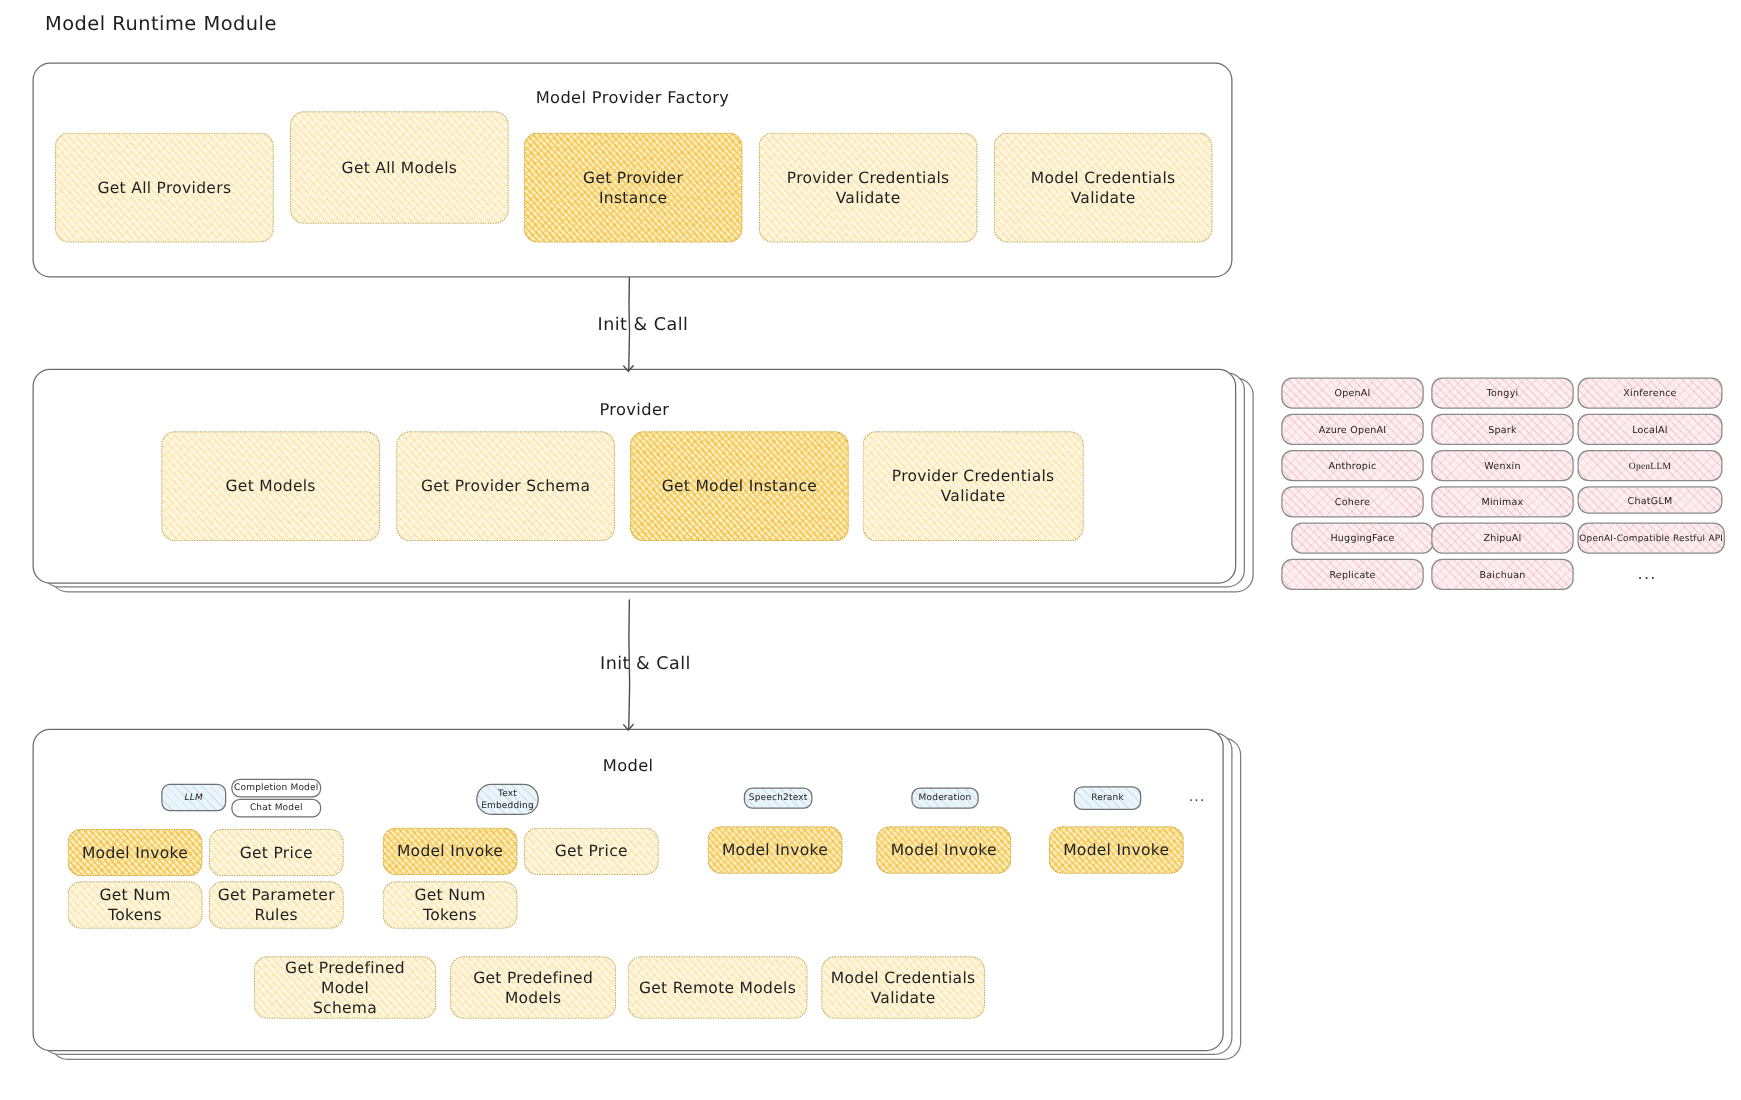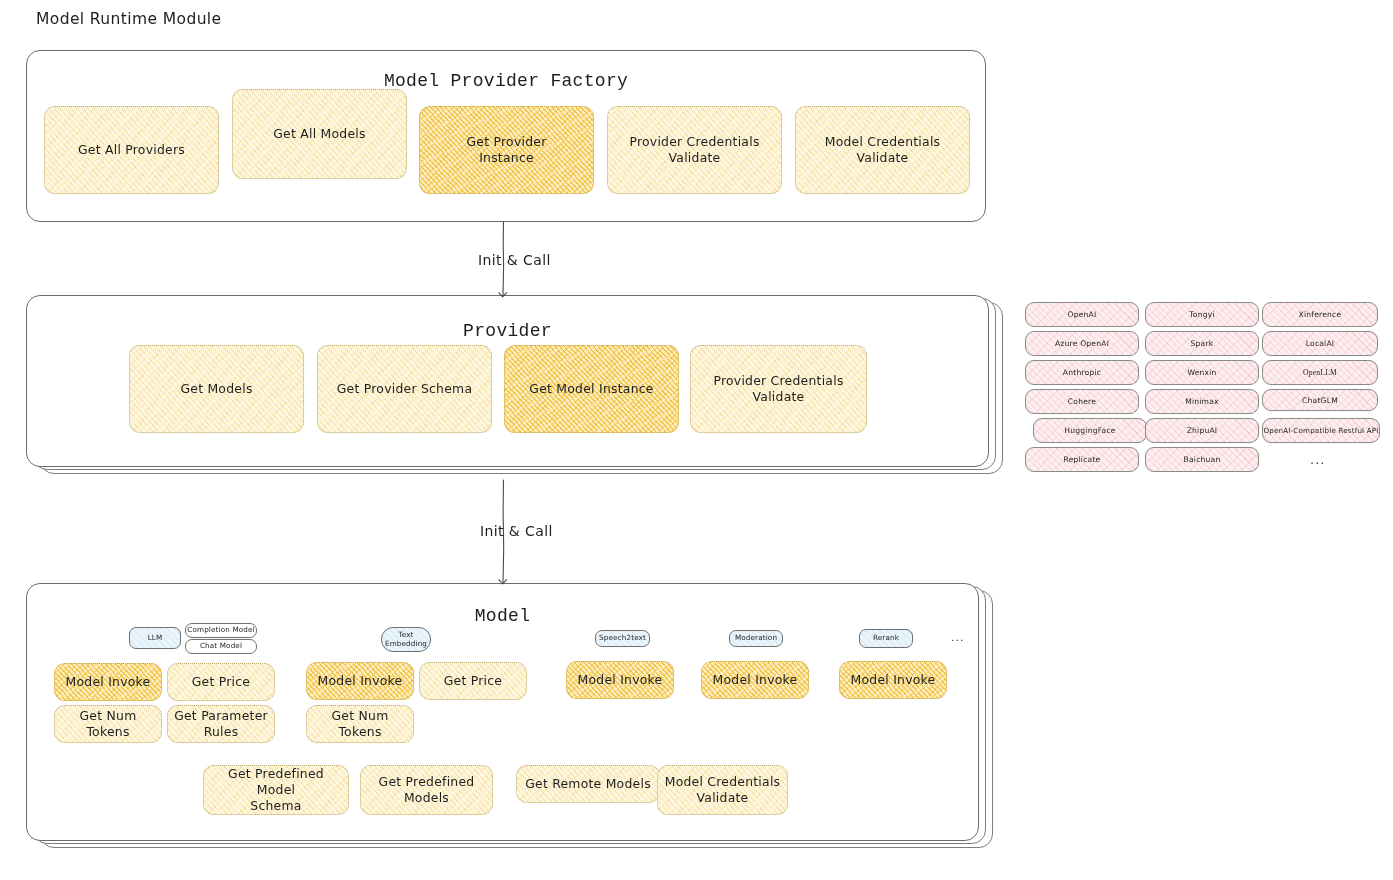--- a/index.html
+++ b/index.html
@@ -38,24 +38,23 @@
   .panel-stack-layer {
     position: absolute;
     background: #ffffff;
     border: 1.15px solid #7d7d7d;
     border-radius: 14px;
   }
   .panel-title {
     position: absolute;
     left: 0; right: 0;
     text-align: center;
-    font-size: 18px;
+    font-size: 13px;
     letter-spacing: .3px;
     color: #1e1e1e;
-    font-family: Liberation Mono, monospace;
   }
 
   
   .mbox {
     position: absolute;
     border-radius: 11px;
     display: flex;
     align-items: center;
     justify-content: center;
     text-align: center;
@@ -220,42 +219,42 @@
       <div class="chip" style="left: 1262px; top: 418px; width: 118px; height: 25px; font-size: 7.1px;">OpenAI-Compatible Restful API</div>
     </div>
   <div class="ellipsis" style="left:1310px; top:452px;">...</div>
 
   <div class="panel-stack-layer" style="left:40px; top:590px; width:953px; height:258px;"></div>
   <div class="panel-stack-layer" style="left:33px; top:586px; width:953px; height:258px;"></div>
   <div class="panel" style="left:26px; top:583px; width:953px; height:258px;">
     <div class="panel-title" style="top:22px;">Model</div>
   </div>
   <div id="model-types">
-      <div class="pill blue" style="left: 129px; top: 627px; width: 52px; height: 22px;">LLM</div>
+      <div class="pill blue" style="left: 129px; top: 627px; width: 52px; height: 22px; font-style: italic;">LLM</div>
       <div class="pill" style="left: 185px; top: 623px; width: 72px; height: 15px;">Completion Model</div>
       <div class="pill" style="left: 185px; top: 639px; width: 72px; height: 15px;">Chat Model</div>
       <div class="pill blue" style="left: 381px; top: 627px; width: 50px; height: 25px; border-radius: 12px;">Text<br>Embedding</div>
       <div class="pill blue" style="left: 595px; top: 630px; width: 55px; height: 17px;">Speech2text</div>
       <div class="pill blue" style="left: 729px; top: 630px; width: 54px; height: 17px;">Moderation</div>
       <div class="pill blue" style="left: 859px; top: 629px; width: 54px; height: 19px;">Rerank</div>
     </div>
   <div id="model-methods">
       <div class="mbox hl" style="left: 54px; top: 663px; width: 108px; height: 38px;">Model Invoke</div>
       <div class="mbox" style="left: 167px; top: 663px; width: 108px; height: 38px;">Get Price</div>
       <div class="mbox" style="left: 54px; top: 705px; width: 108px; height: 38px;">Get Num Tokens</div>
       <div class="mbox" style="left: 167px; top: 705px; width: 108px; height: 38px;">Get Parameter<br>Rules</div>
       <div class="mbox hl" style="left: 306px; top: 662px; width: 108px; height: 38px;">Model Invoke</div>
       <div class="mbox" style="left: 419px; top: 662px; width: 108px; height: 38px;">Get Price</div>
       <div class="mbox" style="left: 306px; top: 705px; width: 108px; height: 38px;">Get Num Tokens</div>
       <div class="mbox hl" style="left: 566px; top: 661px; width: 108px; height: 38px;">Model Invoke</div>
       <div class="mbox hl" style="left: 701px; top: 661px; width: 108px; height: 38px;">Model Invoke</div>
       <div class="mbox hl" style="left: 839px; top: 661px; width: 108px; height: 38px;">Model Invoke</div>
       <div class="mbox" style="left: 203px; top: 765px; width: 146px; height: 50px;">Get Predefined Model<br>Schema</div>
       <div class="mbox" style="left: 360px; top: 765px; width: 133px; height: 50px;">Get Predefined<br>Models</div>
-      <div class="mbox" style="left: 516px; top: 765px; width: 144px; height: 38px;">Get Remote Models</div>
+      <div class="mbox" style="left: 502px; top: 765px; width: 144px; height: 50px;">Get Remote Models</div>
       <div class="mbox" style="left: 657px; top: 765px; width: 131px; height: 50px;">Model Credentials<br>Validate</div>
     </div>
   <div class="ellipsis" style="left:951px; top:631px; font-size:11px;">...</div>
 
   <svg class="arrows" viewBox="0 0 1393 880">
     <defs>
       <marker id="ah" markerWidth="10" markerHeight="10" refX="5" refY="5" orient="auto" markerUnits="userSpaceOnUse">
         <path d="M1.5,1.5 L6,5.4 L1.8,9.2" fill="none" stroke="#4a4a4a" stroke-width="1.1" stroke-linecap="round" stroke-linejoin="round"></path>
       </marker>
     </defs>

